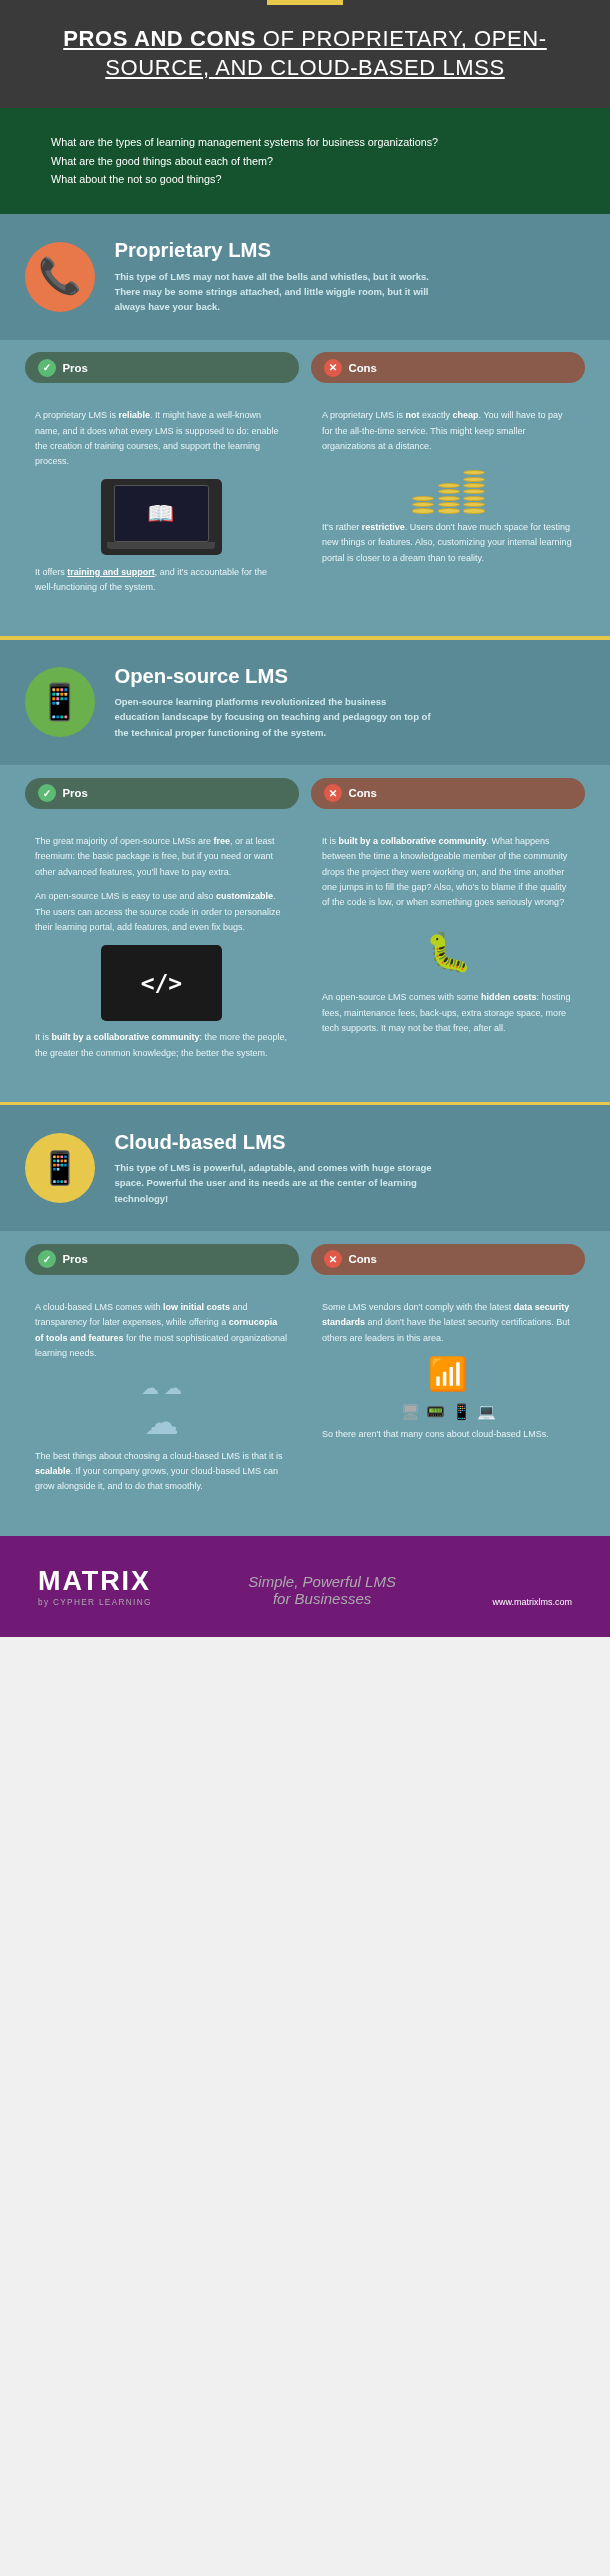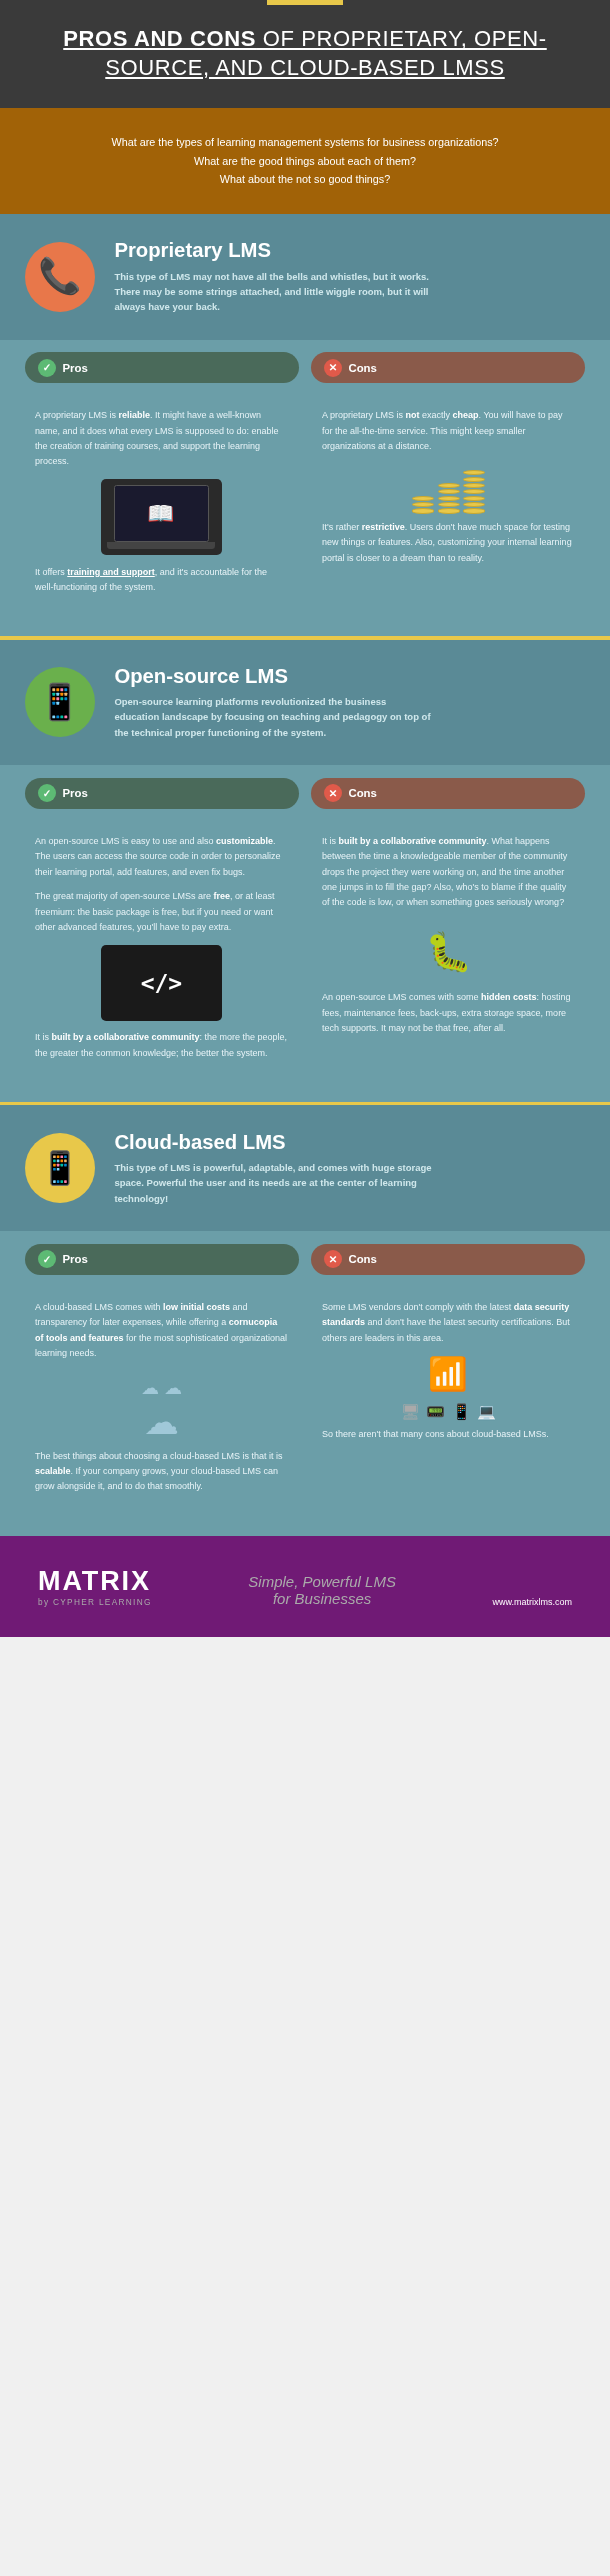--- a/index.html
+++ b/index.html
@@ -35,23 +35,23 @@
       top: 0;
       left: 50%;
       transform: translateX(-50%);
       width: 76px;
       height: 5.1px;
       background: #e8c84a;
     }
 
     
     .intro {
-      background: #a16207;
+      background: #14532d;
       padding: 25.4px 51px;
-      text-align: center;
+      text-align: left;
     }
     .intro p {
       color: white;
       font-size: 10.8px;
       line-height: 1.7;
     }
 
     
     .section-header {
       background: #5a8a96;
@@ -453,24 +453,24 @@
       <span>Pros</span>
     </div>
     <div class="cons-header">
       <div class="x-icon">✕</div>
       <span>Cons</span>
     </div>
   </div>
   <div class="pros-cons-content">
     <div class="pros-col">
       <p class="content-text">
+        The great majority of open-source LMSs are <strong>free</strong>, or at least freemium: the basic package is free, but if you need or want other advanced features, you'll have to pay extra.
+      </p>
+      <p class="content-text">
         An open-source LMS is easy to use and also <strong>customizable</strong>. The users can access the source code in order to personalize their learning portal, add features, and even fix bugs.
-      </p>
-      <p class="content-text">
-        The great majority of open-source LMSs are <strong>free</strong>, or at least freemium: the basic package is free, but if you need or want other advanced features, you'll have to pay extra.
       </p>
 
       <div class="code-img">
         &lt;/&gt;
       </div>
       <p class="content-text">
         It is <strong>built by a collaborative community</strong>: the more the people, the greater the common knowledge; the better the system.
       </p>
     </div>
     <div class="cons-col">

